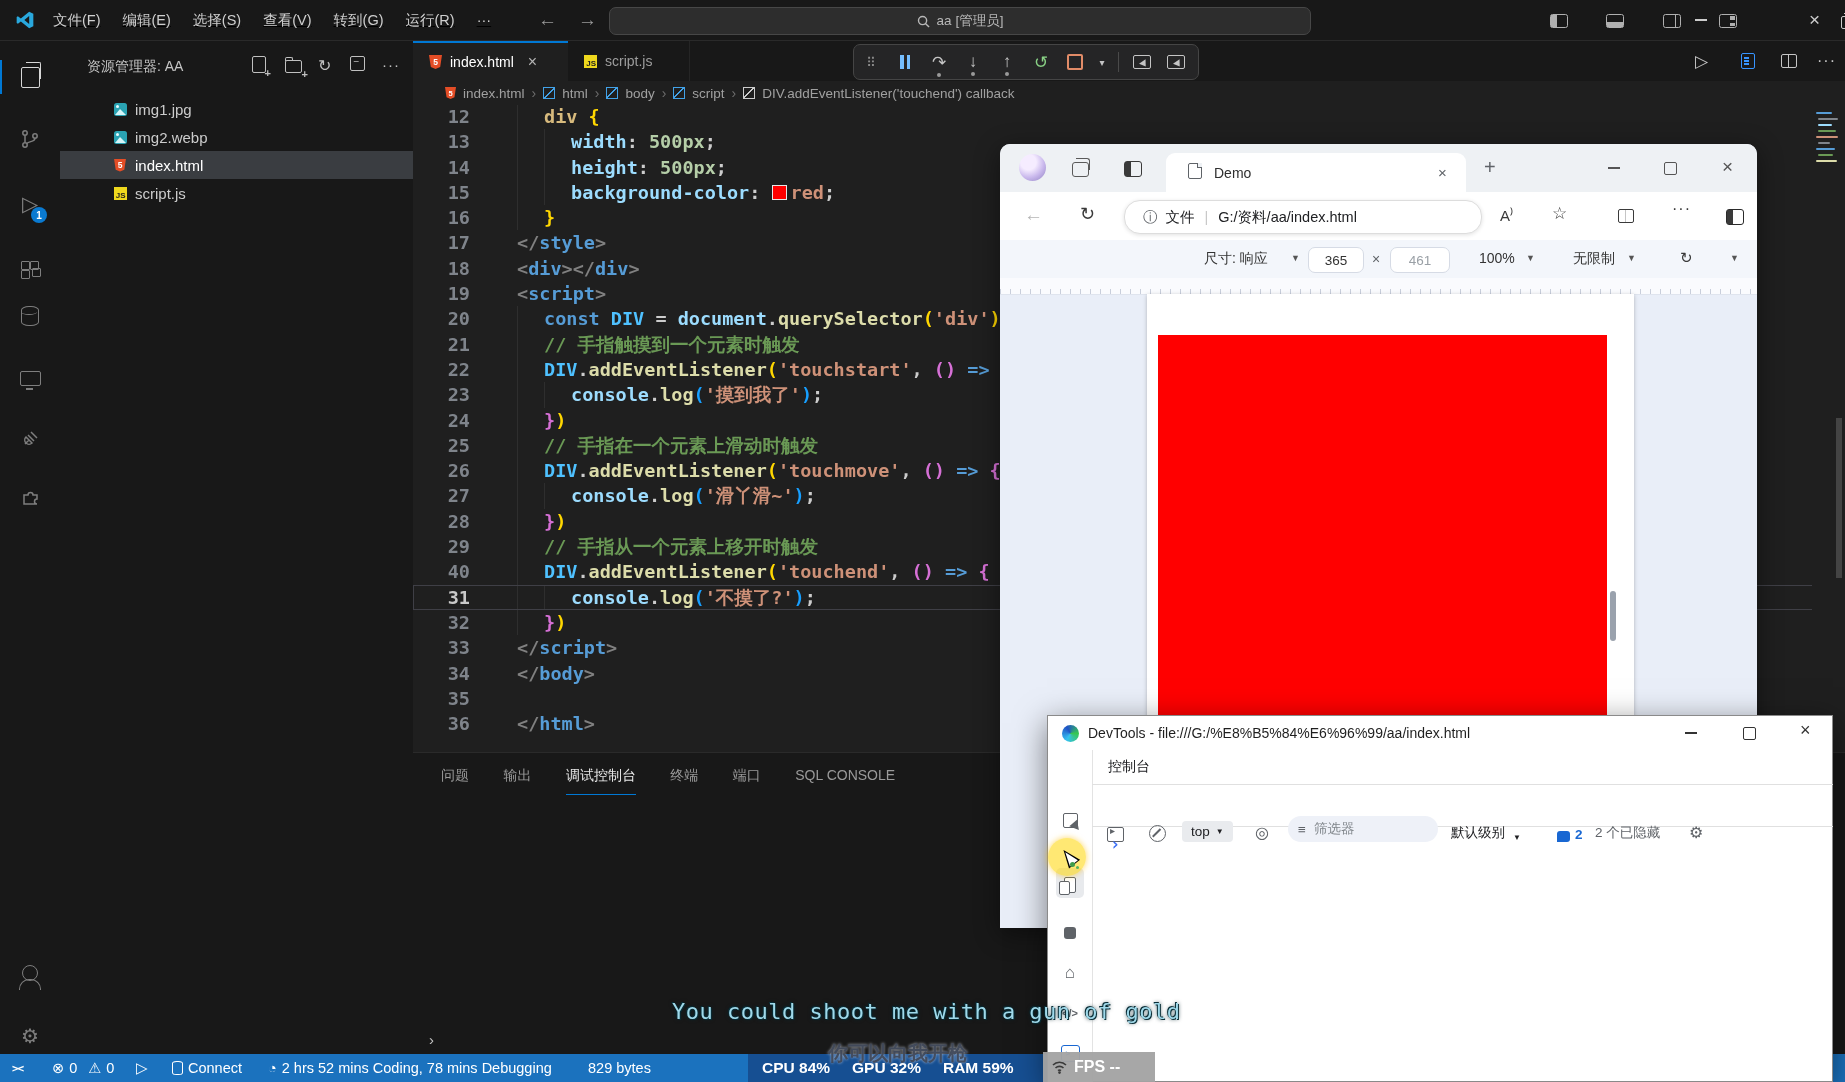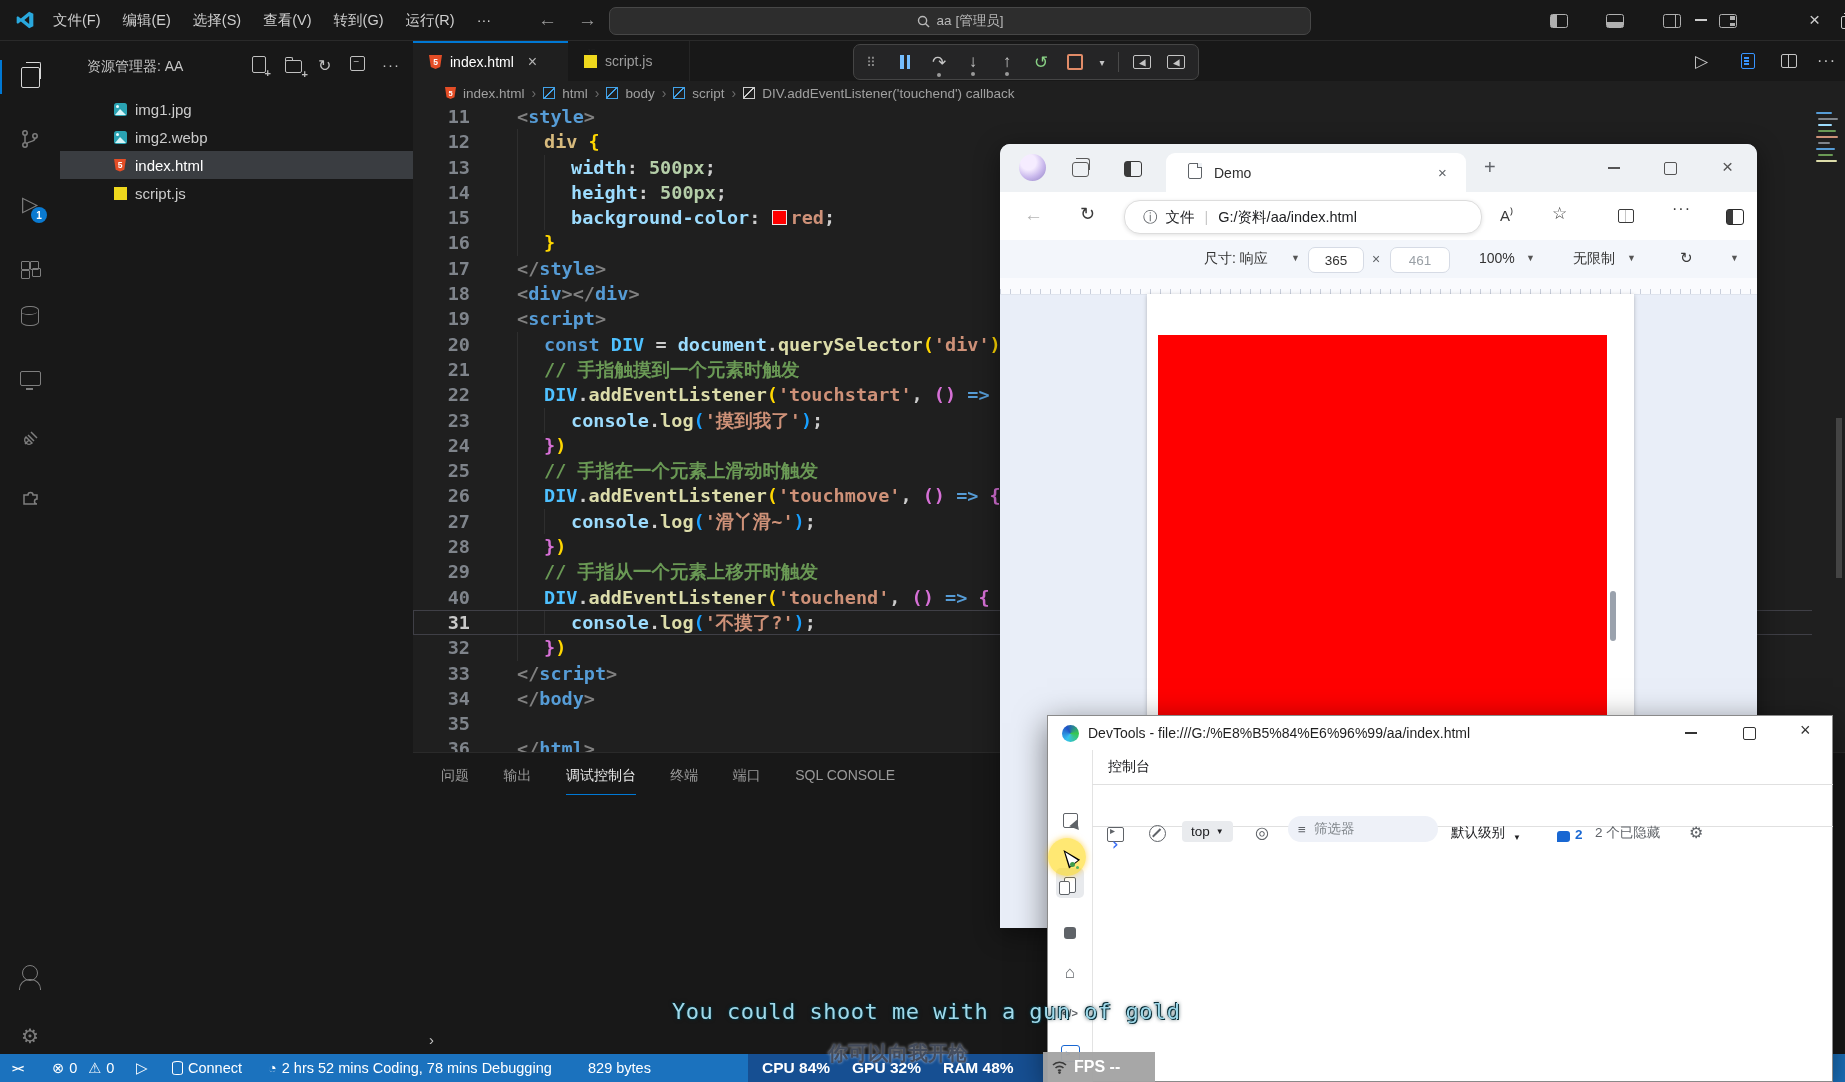--- a/index.html
+++ b/index.html
@@ -1,18 +1,18 @@
 <!DOCTYPE html>
 <html><head>
 <meta charset="utf-8">
 <style>
   html,body{margin:0;padding:0;background:#111;font-family:"Liberation Sans",sans-serif;}
   #root{position:relative;width:1845px;height:1082px;overflow:hidden;background:#1f1f1f;font-family:"Liberation Sans",sans-serif;}
   .abs{position:absolute;}
-  .flex{display:flex;align-items:center;}
+  .flex{display:flex;align-items:center;text-decoration:underline;}
 
   
   #titlebar{left:0;top:0;width:1845px;height:40px;background:#181818;border-bottom:1px solid #2a2a2a;z-index:4;}
   .menu-item{color:#cfcfcf;font-size:14.5px;padding:0 11px;height:40px;display:inline-flex;align-items:center;}
   .nav-arrow{color:#9a9a9a;font-size:19px;}
   #search-pill{left:609px;top:7px;width:700px;height:26px;background:#2d2d2d;border:1px solid #474747;border-radius:7px;color:#b8b8b8;font-size:13.5px;display:flex;align-items:center;justify-content:center;gap:7px;}
   .lay{width:16px;height:12px;border:1.3px solid #b0b0b0;border-radius:2.5px;position:relative;display:inline-block;}
   .lay.l::before{content:"";position:absolute;left:0;top:0;bottom:0;width:6px;background:#b0b0b0;}
   .lay.b::before{content:"";position:absolute;left:0;right:0;bottom:0;height:5px;background:#b0b0b0;}
   .lay.r::before{content:"";position:absolute;right:4px;top:0;bottom:0;width:1.3px;background:#b0b0b0;}
@@ -49,21 +49,21 @@
   .ic-folder::after{content:"+";position:absolute;right:-7px;bottom:-8px;font-size:11px;color:#c0c0c0;font-weight:700;}
   .ic-collapse{width:13px;height:13px;border:1.4px solid #c0c0c0;border-radius:2px;position:relative;display:inline-block;}
   .ic-collapse::after{content:"−";position:absolute;left:2.5px;top:-1px;font-size:10px;color:#c0c0c0;}
   .frow{position:absolute;left:0;width:353px;height:28px;display:flex;align-items:center;color:#cccccc;font-size:15px;}
   .frow.sel{background:#3a3d41;color:#ffffff;}
   .fic{margin-left:53px;margin-right:8px;width:14px;display:inline-flex;justify-content:center;}
   .fi-img{width:13px;height:13px;background:#2aa3b3;border-radius:2.5px;position:relative;}
   .fi-img::after{content:"";position:absolute;left:2px;top:2px;width:3px;height:3px;background:#eafcff;border-radius:50%;}
   .fi-img::before{content:"";position:absolute;left:1px;bottom:1px;border-left:5px solid transparent;border-right:6px solid transparent;border-bottom:6px solid #d7f5f8;}
   .fi-html{width:12px;height:13px;background:#e44d26;clip-path:polygon(0 0,100% 0,86% 86%,50% 100%,14% 86%);color:#fff;font-size:8.5px;font-weight:700;display:flex;align-items:center;justify-content:center;}
-  .fi-js{width:13px;height:13px;background:#efd81d;color:#1e1e1e;font-size:8px;font-weight:700;display:flex;align-items:flex-end;justify-content:flex-end;padding:0 1px 12px 0;box-sizing:border-box;}
+  .fi-js{width:13px;height:13px;background:#efd81d;color:#1e1e1e;font-size:8px;font-weight:700;display:flex;align-items:flex-end;justify-content:flex-end;padding:0 1px 0 0;box-sizing:border-box;}
 
   #tabbar{left:413px;top:41px;width:1432px;height:40px;background:#181818;border-bottom:1px solid #2a2a2a;z-index:4;}
   .etab{position:absolute;top:0;height:40px;display:flex;align-items:center;gap:8px;font-size:14px;box-sizing:border-box;}
   .etab.on{background:#1f1f1f;border-top:2px solid #0078d4;color:#ffffff;}
   .etab.off{color:#9d9d9d;border-right:1px solid #252525;}
   .tab-x{color:#b5b5b5;font-size:16px;margin-left:6px;}
   .ed-act{position:absolute;top:0;height:40px;display:flex;align-items:center;color:#c5c5c5;}
   .ic-split{width:14px;height:12px;border:1.4px solid #c5c5c5;border-radius:2px;position:relative;display:inline-block;}
   .ic-split::before{content:"";position:absolute;left:6px;top:0;bottom:0;width:1.4px;background:#c5c5c5;}
   .ic-bluefile{width:12px;height:14px;border:1.5px solid #3794ff;border-radius:2px;display:inline-block;position:relative;}
@@ -323,21 +323,20 @@
       <span>body</span>
         <span class="bc-sep">›</span>
       <span class="cube"></span>
       <span>script</span>
         <span class="bc-sep">›</span>
       <span class="cube w"></span>
       <span>DIV.addEventListener('touchend') callback</span>
     </div>
 
     <div id="code">
-        <div class="cl"><span class="ln">11</span><span class="ct"><span class="tk-p">&lt;</span><span class="tk-t">style</span><span class="tk-p">&gt;</span></span></div>
         <div class="cl"><span class="ln">12</span><span class="ct"><span class="ig"></span><span class="tk-g">div </span><span class="tk-y">{</span></span></div>
         <div class="cl"><span class="ln">13</span><span class="ct"><span class="ig"></span><span class="ig"></span><span class="tk-pr">width</span><span class="tk-d">: </span><span class="tk-n">500px</span><span class="tk-d">;</span></span></div>
         <div class="cl"><span class="ln">14</span><span class="ct"><span class="ig"></span><span class="ig"></span><span class="tk-pr">height</span><span class="tk-d">: </span><span class="tk-n">500px</span><span class="tk-d">;</span></span></div>
         <div class="cl"><span class="ln">15</span><span class="ct"><span class="ig"></span><span class="ig"></span><span class="tk-pr">background-color</span><span class="tk-d">: </span><span class="tk-sw"></span><span class="tk-s">red</span><span class="tk-d">;</span></span></div>
         <div class="cl"><span class="ln">16</span><span class="ct"><span class="ig"></span><span class="tk-y">}</span></span></div>
         <div class="cl"><span class="ln">17</span><span class="ct"><span class="tk-p">&lt;/</span><span class="tk-t">style</span><span class="tk-p">&gt;</span></span></div>
         <div class="cl"><span class="ln">18</span><span class="ct"><span class="tk-p">&lt;</span><span class="tk-t">div</span><span class="tk-p">&gt;&lt;/</span><span class="tk-t">div</span><span class="tk-p">&gt;</span></span></div>
         <div class="cl"><span class="ln">19</span><span class="ct"><span class="tk-p">&lt;</span><span class="tk-t">script</span><span class="tk-p">&gt;</span></span></div>
         <div class="cl"><span class="ln">20</span><span class="ct"><span class="ig"></span><span class="tk-k">const </span><span class="tk-v">DIV</span><span class="tk-d"> = </span><span class="tk-o">document</span><span class="tk-d">.</span><span class="tk-f">querySelector</span><span class="tk-y">(</span><span class="tk-s">'div'</span><span class="tk-y">)</span></span></div>
         <div class="cl"><span class="ln">21</span><span class="ct"><span class="ig"></span><span class="tk-c">// 手指触摸到一个元素时触发</span></span></div>
@@ -424,21 +423,21 @@
       <span class="st" style="left:268px">
           <span>◔</span>
           <span>2 hrs 52 mins Coding, 78 mins Debugging</span>
         </span>
       <span class="st" style="left:588px">
           <span>829 bytes</span>
         </span>
       <span id="cpu-block">
         <span>CPU 84%</span>
         <span>GPU 32%</span>
-        <span>RAM 48%</span>
+        <span>RAM 59%</span>
       </span>
     </div>
   </div>
 
   <div class="abs" id="browser">
     <div id="b-tabstrip">
       <span id="b-avatar"></span>
       <span class="abs" style="left:72px;top:18px"><span class="ic-ws"></span></span>
       <span class="abs" style="left:124px;top:17px"><span class="ic-vtabs"></span></span>
       <div id="b-tab">

